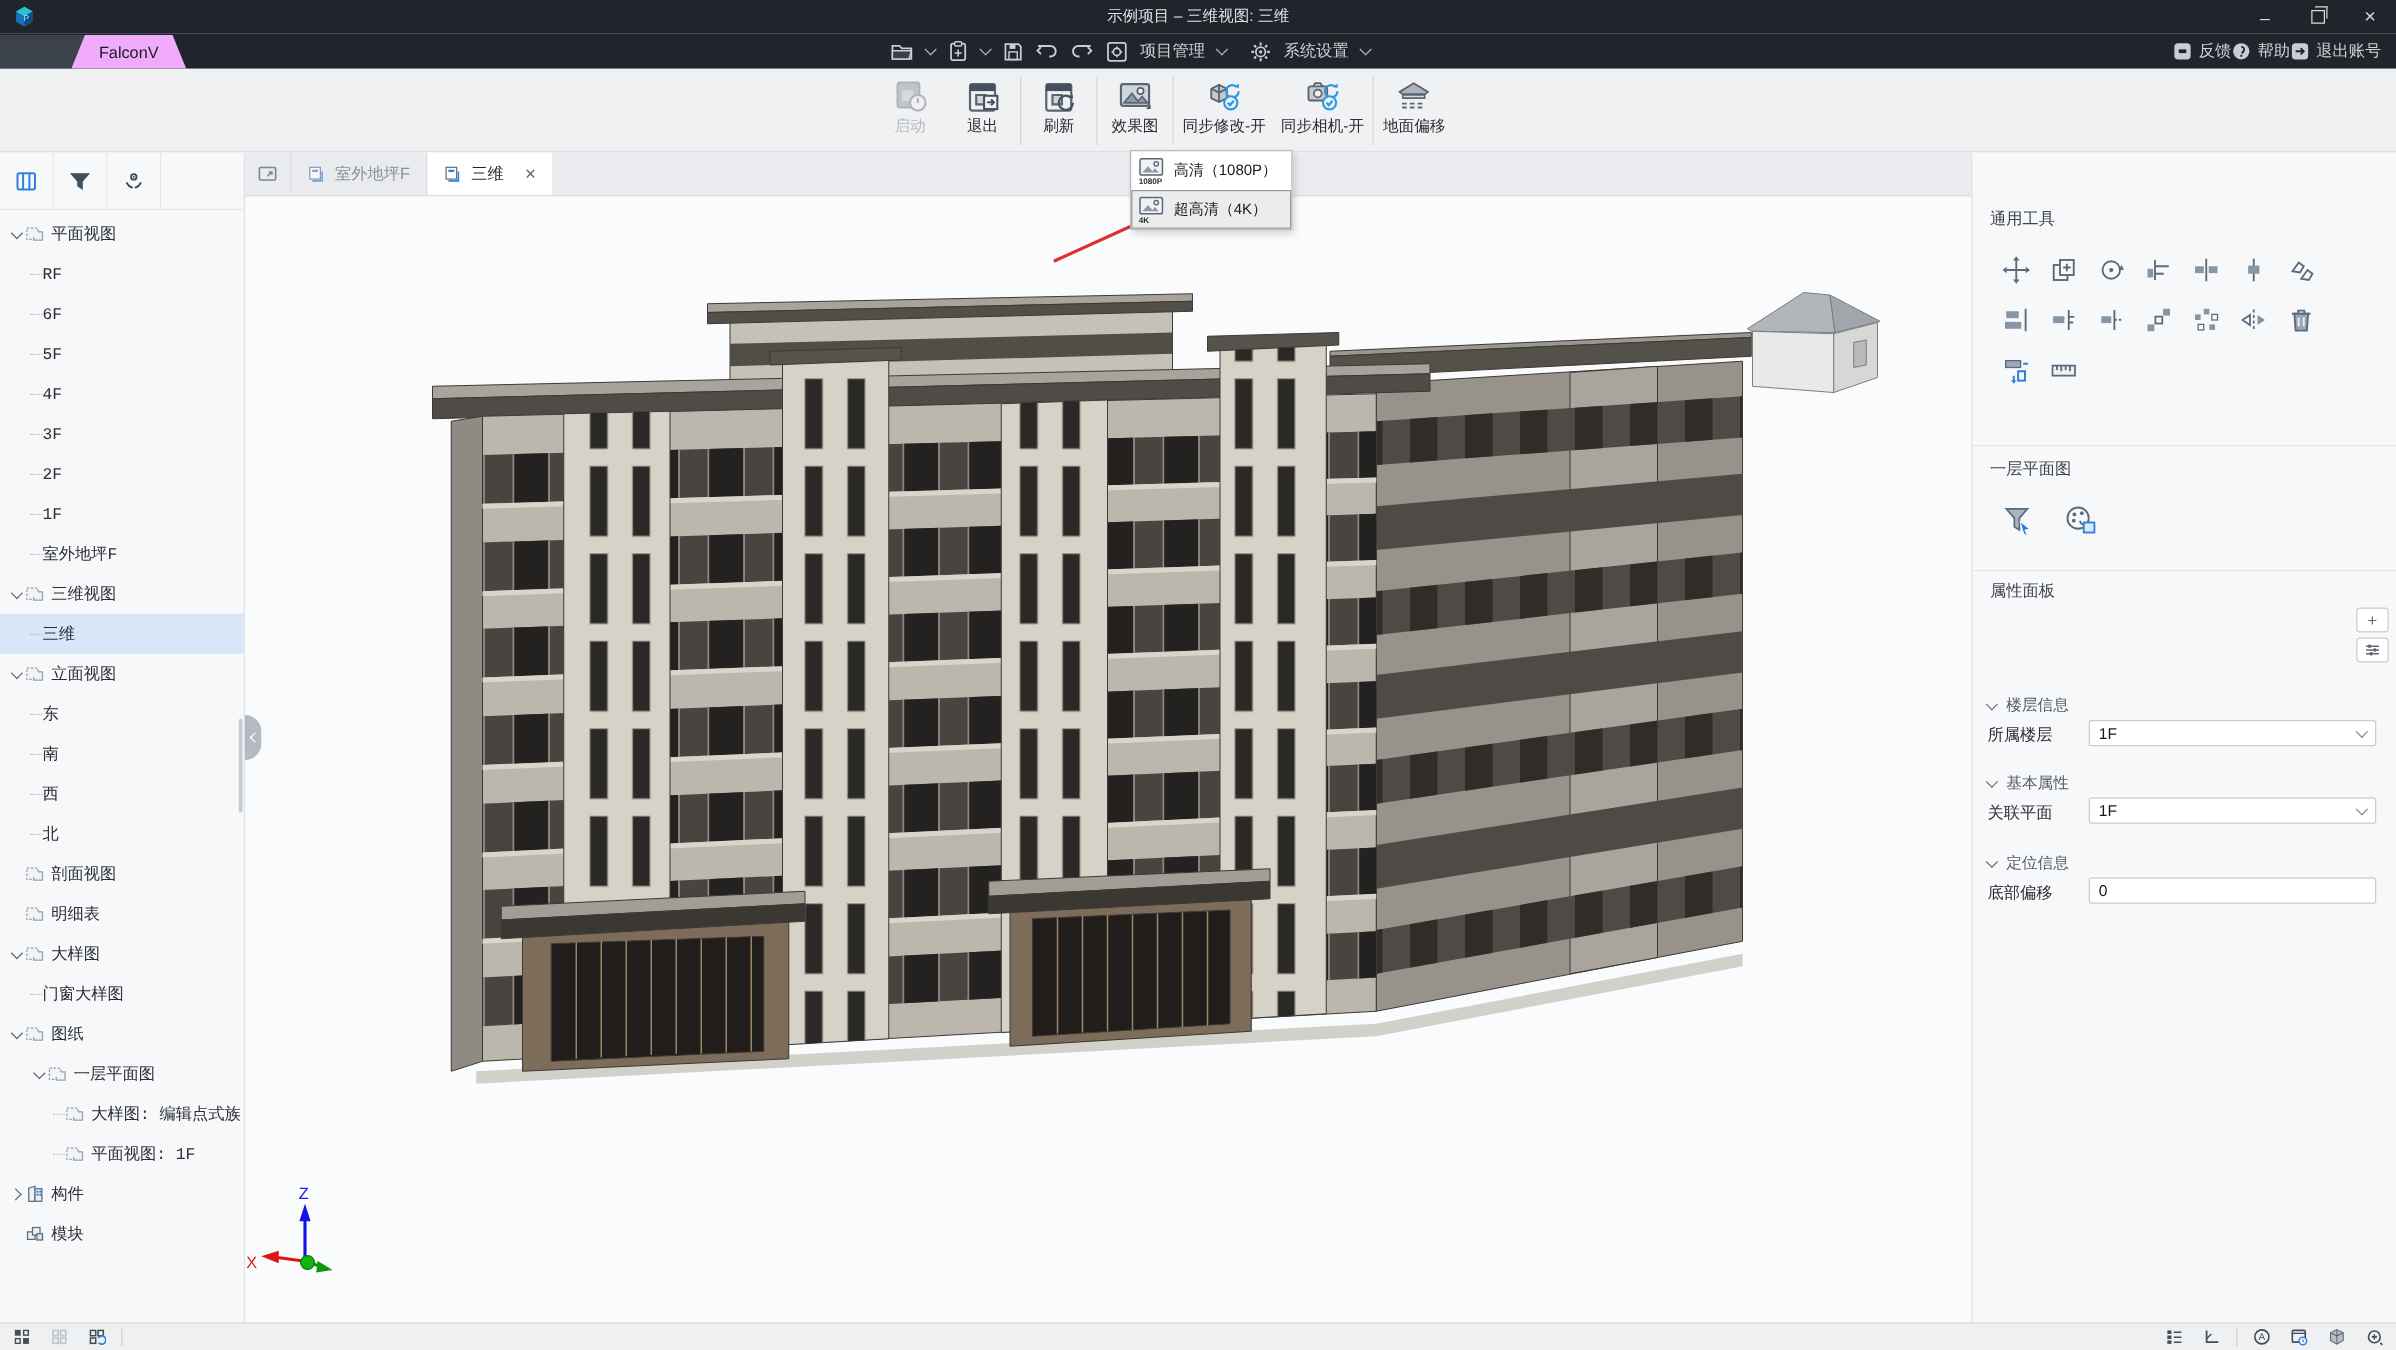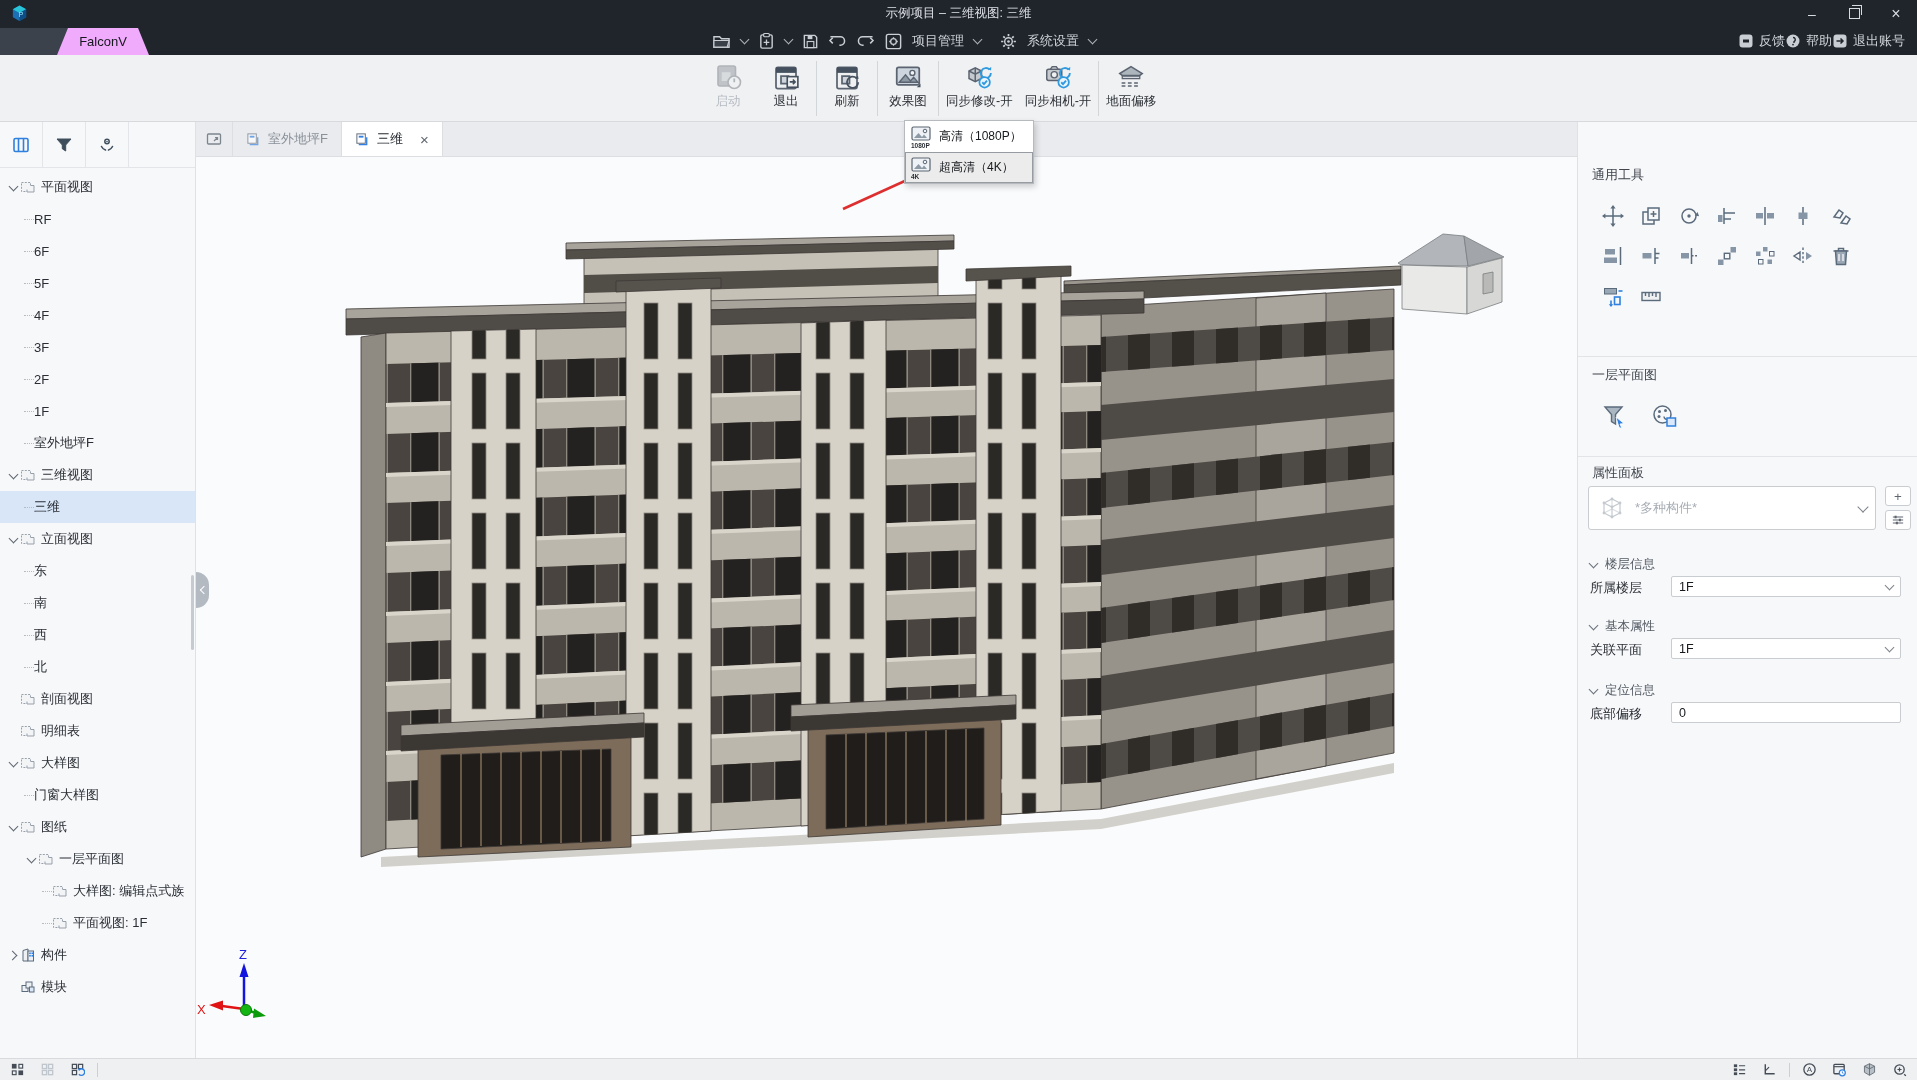--- a/index.html
+++ b/index.html
@@ -47,21 +47,21 @@
   .tree{position:absolute;left:0;top:47px;right:0;bottom:0;overflow:hidden;padding-top:2px;}
   .trow{display:flex;align-items:center;height:32px;padding-left:calc(6px + var(--d,0)*18px);cursor:default;}
   .trow.sel{background:#d8e6f8;}
   .cvd,.cvr{width:14px;flex:0 0 14px;display:flex;align-items:center;justify-content:center;}
   .cvd::after{content:"";width:6px;height:6px;border-right:1.5px solid #5f6670;border-bottom:1.5px solid #5f6670;transform:rotate(45deg);margin-top:-2px;}
   .cvr::after{content:"";width:6px;height:6px;border-right:1.5px solid #5f6670;border-bottom:1.5px solid #5f6670;transform:rotate(-45deg);margin-left:-2px;}
   .cvs{width:14px;flex:0 0 14px;}
   .conn{width:10px;flex:0 0 10px;border-top:1px dotted #b7bcc2;margin-right:0;}
   .ticon{width:16px;height:16px;flex:0 0 16px;margin-right:5px;}
   .ticon svg{width:16px;height:16px;display:block;}
-  .tlabel{font-size:13px;color:#2a2e34;white-space:nowrap;}
+  .tlabel{font-size:13px;color:#2a2e34;white-space:nowrap;font-family:Liberation Mono, monospace;}
   .side-scroll{position:absolute;right:1px;top:453px;width:3px;height:75px;background:#c6cbd1;border-radius:2px;}
   
   .canvas{position:absolute;left:196px;top:122px;width:1381px;bottom:22px;background:#fafbfc;}
   .tabstrip{position:absolute;left:0;top:0;right:0;height:35px;background:#e9ebee;border-bottom:1px solid #dcdee1;display:flex;box-sizing:border-box;}
   .popout{width:36px;display:flex;align-items:center;justify-content:center;border-right:1px solid #dcdee1;}
   .vtab{display:flex;align-items:center;gap:7px;padding:0 13px;font-size:13px;color:#8a9099;border-right:1px solid #dcdee1;}
   .vtab .pgicon{opacity:.65;}
   .vtab.active{background:#ffffff;color:#1f2329;}
   .vtab.active .pgicon{opacity:1;}
   .vtab .closex{margin-left:10px;color:#5f6670;font-size:15px;line-height:1;}
@@ -1059,40 +1059,20 @@
 
         <button class="tool-btn" style="width:34px;height:34px;">
           <svg style="width:30px;height:30px;">
             <use href="#ef-material-palette"></use>
           </svg>
         </button>
       </div>
     <div class="divider" style="top:334px;"></div>
 
     <div class="rp-title" style="top:342px;">属性面板</div>
-    <div class="combo">
-      <svg width="30" height="30" viewBox="0 0 30 30">
-        <g fill="none" stroke="#c3c9cf" stroke-width="1.2">
-          <path d="M7 10l8-4 8 4v10l-8 4-8-4z"></path>
-            <path d="M7 10l8 4 8-4M15 14v10"></path>
-            <path d="M7 20l8-4 8 4M15 6v8" opacity="0.6"></path>
-        </g>
-        <g fill="#c3c9cf">
-            <circle cx="7" cy="10" r="1.4"></circle>
-            <circle cx="23" cy="10" r="1.4"></circle>
-            <circle cx="15" cy="6" r="1.4"></circle>
-            <circle cx="7" cy="20" r="1.4"></circle>
-            <circle cx="23" cy="20" r="1.4"></circle>
-            <circle cx="15" cy="24" r="1.4"></circle>
-            <circle cx="15" cy="14" r="1.4"></circle>
-          </g>
-      </svg>
-      <span class="cval">*多种构件*</span>
-      <span class="chev-g"></span>
-    </div>
     <button class="sq-btn" style="top:364px;">+</button>
     <button class="sq-btn" style="top:388px;">
       <svg width="14" height="12" viewBox="0 0 14 12">
           <g stroke="#5f6670" stroke-width="1.3">
             <path d="M1 2.5h12M1 6h12M1 9.5h12"></path>
           </g>
           <g fill="#5f6670">
             <rect x="3" y="1" width="2.4" height="3"></rect>
             <rect x="8" y="4.5" width="2.4" height="3"></rect>
             <rect x="4.5" y="8" width="2.4" height="3"></rect>

